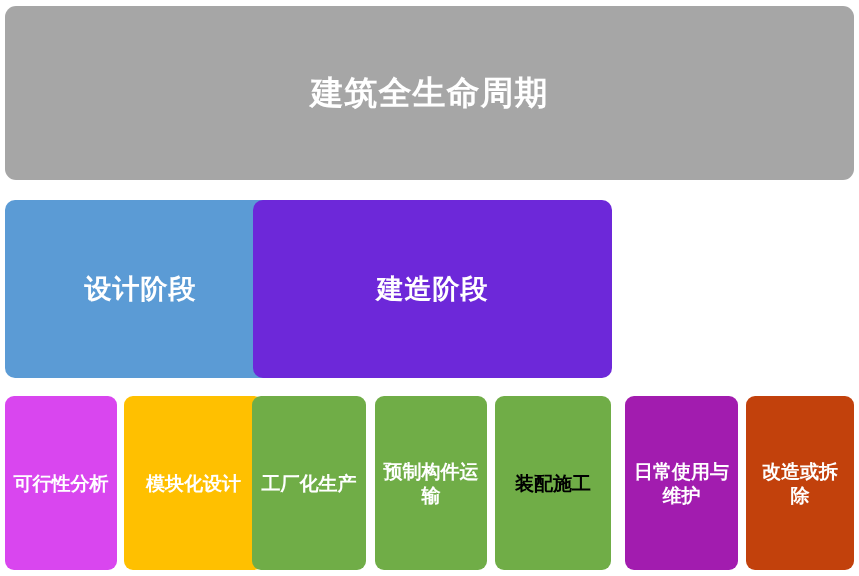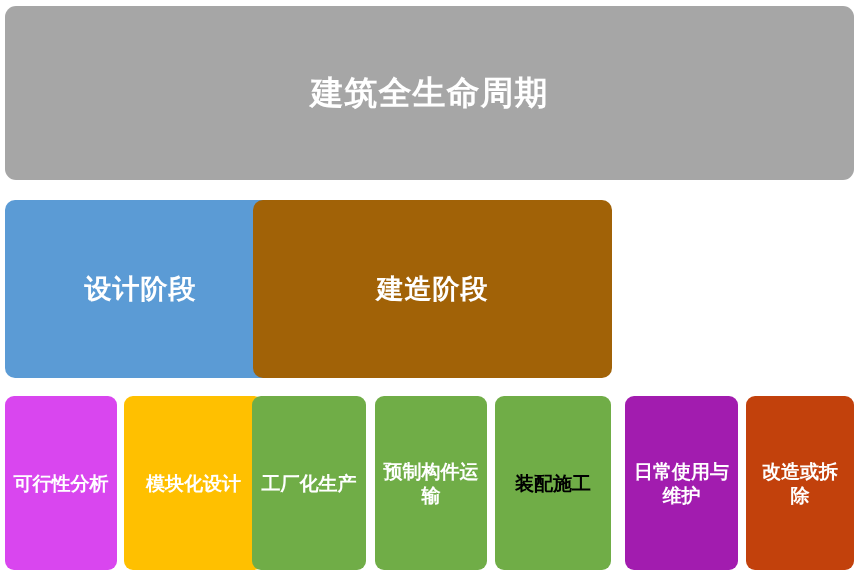--- a/index.html
+++ b/index.html
@@ -84,21 +84,21 @@
 <div id="diagram-canvas" style="background: rgb(255, 255, 255);">
 
   <div class="node node-root" style="background: rgb(166, 166, 166); color: rgb(255, 255, 255);">
     <span class="node-label">建筑全生命周期</span>
   </div>
 
   <div class="node node-phase phase-design" style="background: rgb(91, 155, 213); color: rgb(255, 255, 255);">
     <span class="node-label">设计阶段</span>
   </div>
 
-  <div class="node node-phase phase-build" style="background: #a16207; color: rgb(255, 255, 255);">
+  <div class="node node-phase phase-build" style="background: #6d28d9; color: rgb(255, 255, 255);">
     <span class="node-label">建造阶段</span>
   </div>
 
 
   <div class="node node-task task-yellow task-feasibility" style="background: #d946ef; color: rgb(255, 255, 255);">
     <span class="node-label">可行性分析</span>
   </div>
 
   <div class="node node-task task-yellow task-modular" style="background: rgb(255, 192, 0); color: rgb(255, 255, 255);">
     <span class="node-label">模块化设计</span>

